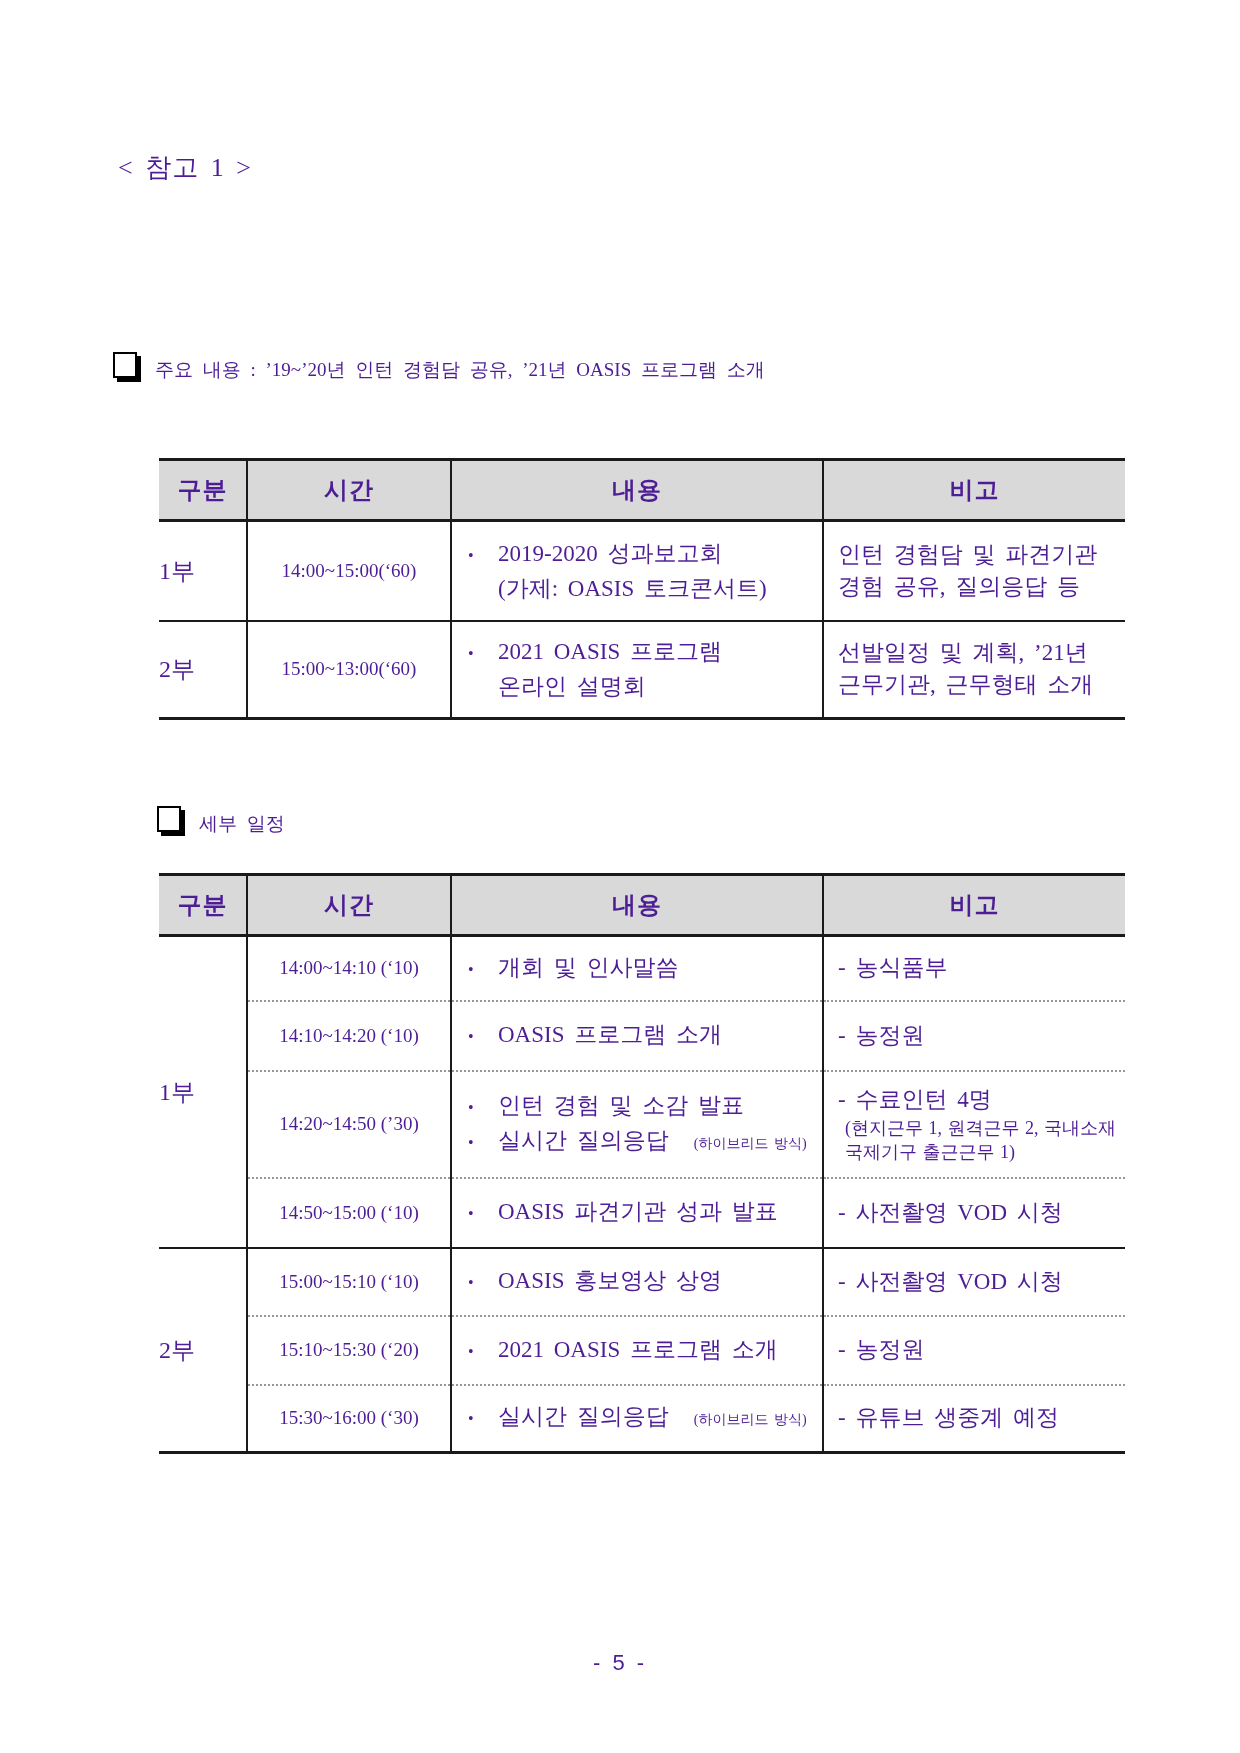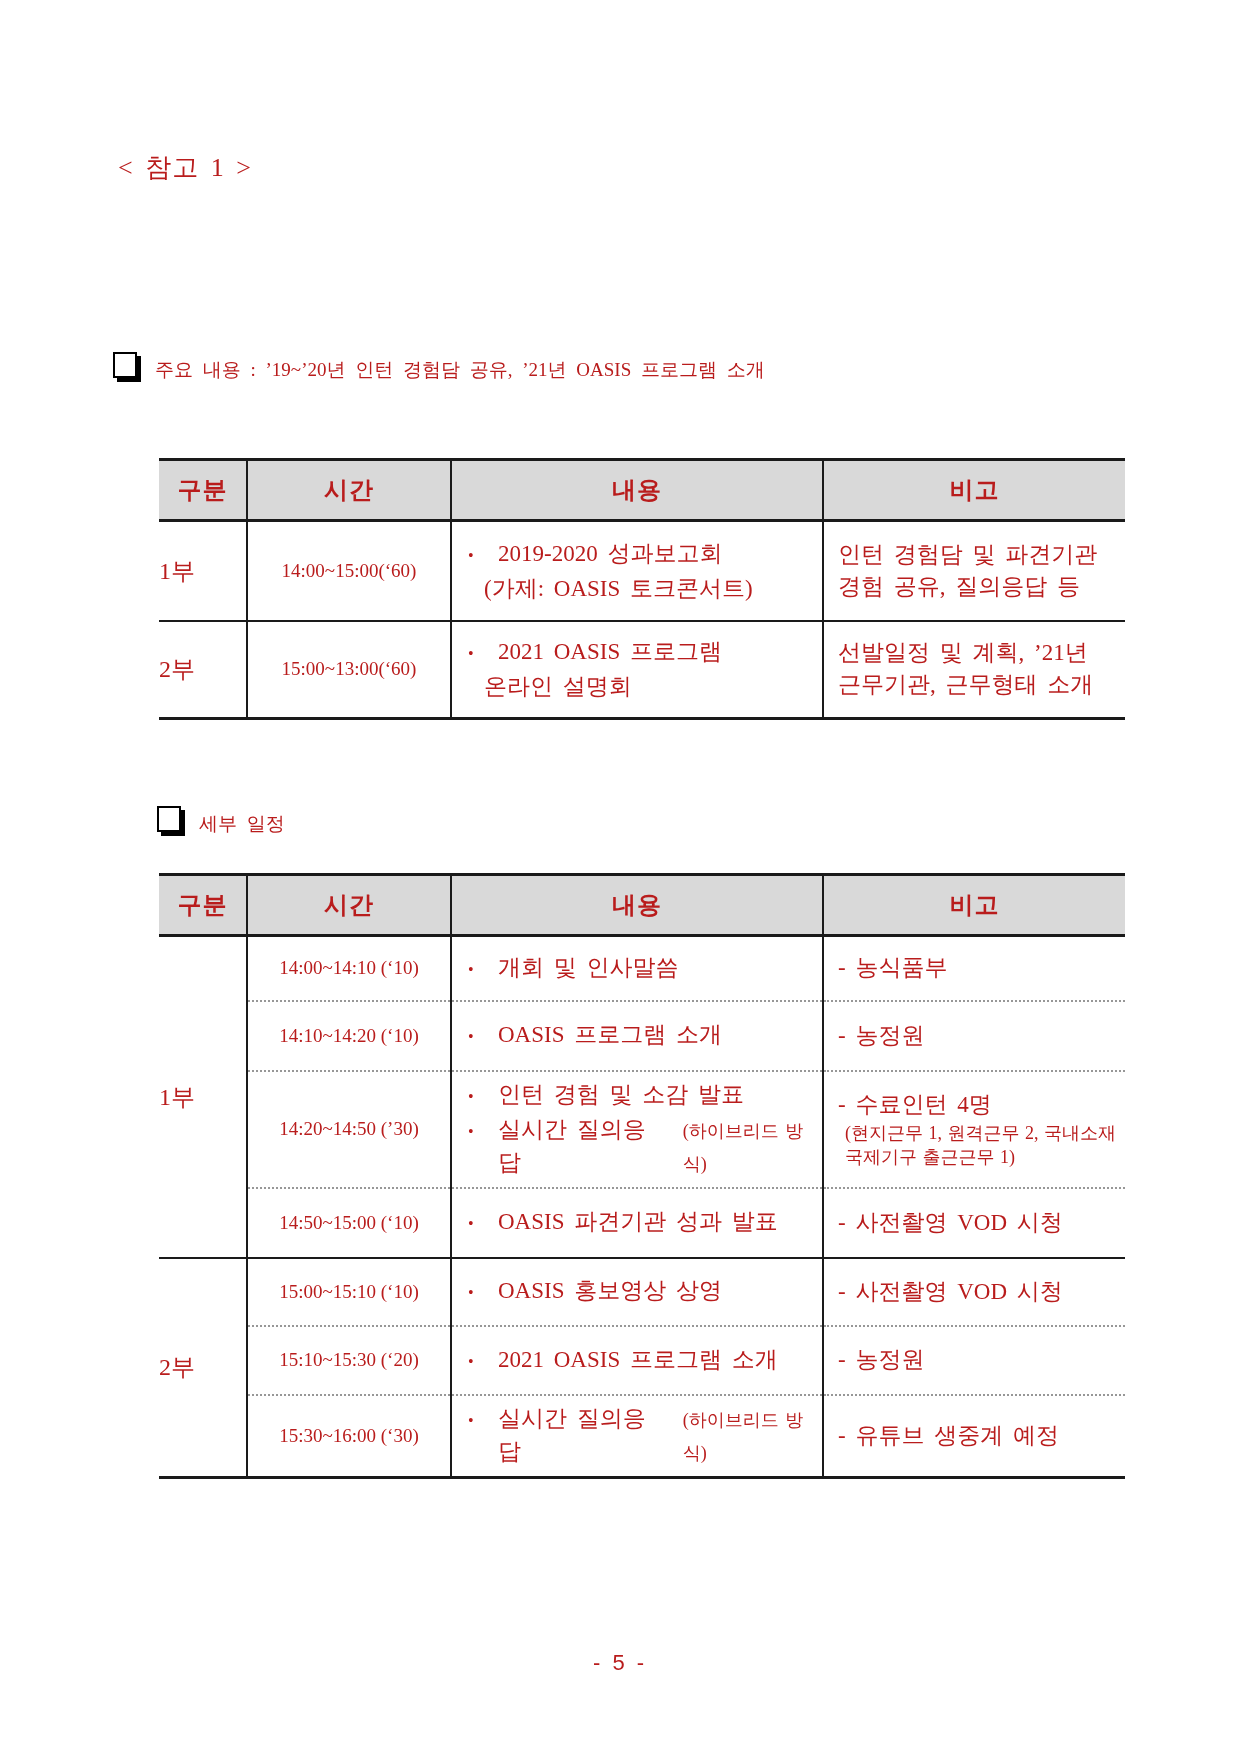--- a/index.html
+++ b/index.html
@@ -1,18 +1,18 @@
 <!DOCTYPE html>
 <html><head>
 <meta charset="utf-8">
 <style>
   html,body { margin:0; padding:0; background:#e8e8e8; }
   .page {
     position:relative; width:1240px; height:1753px; margin:0 auto;
-    background:#ffffff; color:#b91c1c;
+    background:#ffffff; color:#4c1d95;
     font-family:"Liberation Serif", serif;
     overflow:hidden;
   }
   .ref-label {
     position:absolute; left:118px; top:150px;
     font-size:26px; letter-spacing:1px; word-spacing:4px;
   }
   .title-block { position:absolute; left:148px; top:220px; }
   .doc-title {
     display:inline-block;
@@ -54,23 +54,23 @@
   .doc-table td {
     vertical-align:middle; padding:0;
     border-left:2px solid #1a1a1a;
     word-spacing:4px;
   }
   td.cell-part { border-left:none; text-align:left; font-size:24px; }
   td.cell-time { text-align:center; white-space:nowrap; font-size:19px; word-spacing:0; }
   td.cell-content { padding:6px 4px 6px 16px; }
   td.cell-note { padding:6px 4px 6px 14px; }
   .cline { display:flex; align-items:baseline; line-height:33px; }
-  .cline.indent { margin-left:16px; }
+  .cline.indent { margin-left:30px; }
   .blt { flex:none; width:30px; font-size:16px; }
-  .small-txt { font-size:18px; word-spacing:2px;margin-left:25px; }
+  .small-txt { font-size:14px; word-spacing:2px;margin-left:25px; }
   .nline { line-height:32px; }
   .nsmall { font-size:18px; line-height:24px; padding-left:7px; word-spacing:1px; }
   
   tr.solid-sep > td { border-bottom:2px solid #1a1a1a; }
   tr.dot-sep  > td { border-bottom:2px dotted #979797; }
   tr.no-sep   > td { border-bottom:none; }
   td.part-solid { border-bottom:2px solid #1a1a1a !important; }
   td.part-none  { border-bottom:none !important; }
   .page-number {
     position:absolute; top:1650px; left:0; width:100%;

